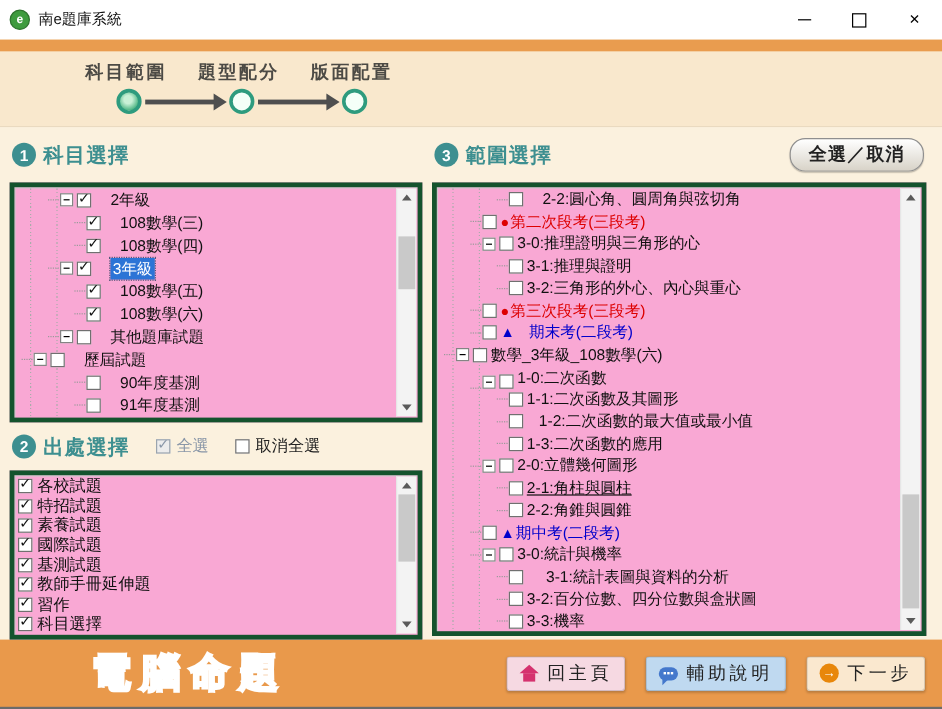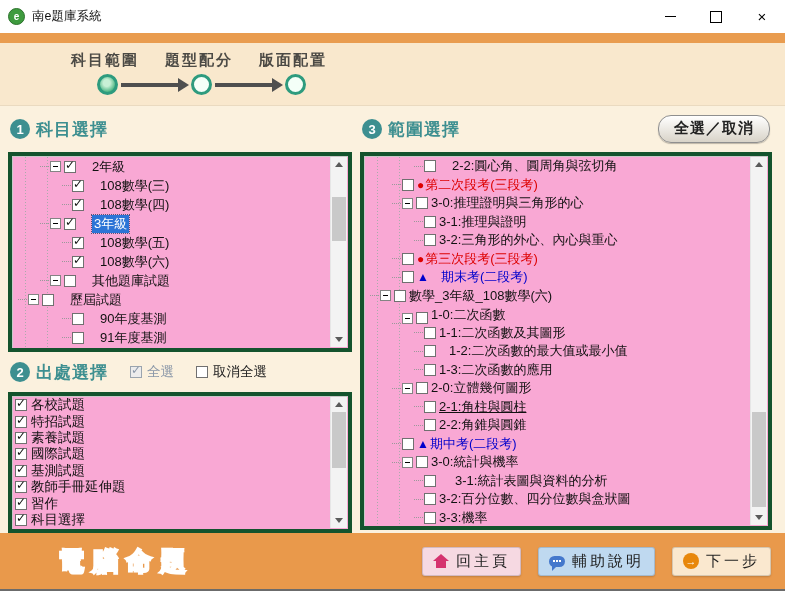--- a/index.html
+++ b/index.html
@@ -79,21 +79,21 @@
   .sb-thumb{position:absolute;left:1px;right:1px;background:#C9C9C9;}
   .tri{display:block;width:0;height:0;border-left:4px solid transparent;border-right:4px solid transparent;}
   .tri.up{border-bottom:5px solid #5a5a5a;}
   .tri.down{border-top:5px solid #5a5a5a;}
   
   .pill-btn{margin-left:auto;margin-right:2px;padding:3px 15px 4px;border-radius:13px;
     background:linear-gradient(#FFFFFF,#D8D3C8);border:1px solid #8F8F8F;
     font-size:15px;font-weight:bold;color:#222;letter-spacing:1px;box-shadow:0 1px 1px rgba(0,0,0,.25);cursor:default;}
   
   .footer{height:58px;background:#E9994B;display:flex;align-items:center;border-bottom:2px solid #6b6b6b;box-sizing:border-box;}
-  .brand{margin-left:58px;font-size:26px;font-weight:bold;letter-spacing:8px;
+  .brand{margin-left:76px;font-size:33px;font-weight:bold;letter-spacing:8px;
     color:transparent;-webkit-text-stroke:2.2px #FFFFFF;white-space:nowrap;}
   .fbtns{margin-left:auto;margin-right:14px;display:flex;gap:17px;}
   .fbtn{height:29px;border-radius:3px;display:flex;align-items:center;padding:0 10px;
     font-size:15px;letter-spacing:3px;color:#222;border:1px solid rgba(0,0,0,.14);
     box-shadow:0 1px 2px rgba(0,0,0,.18);cursor:default;}
   .fbtn.home{background:#F6D9E2;}
   .fbtn.help{background:#BFD9F0;}
   .fbtn.next{background:#FAE8CF;}
   .icon-home{width:16px;height:14px;position:relative;margin-right:7px;flex:none;}
   .icon-home::before{content:"";position:absolute;top:0;left:0;width:0;height:0;

